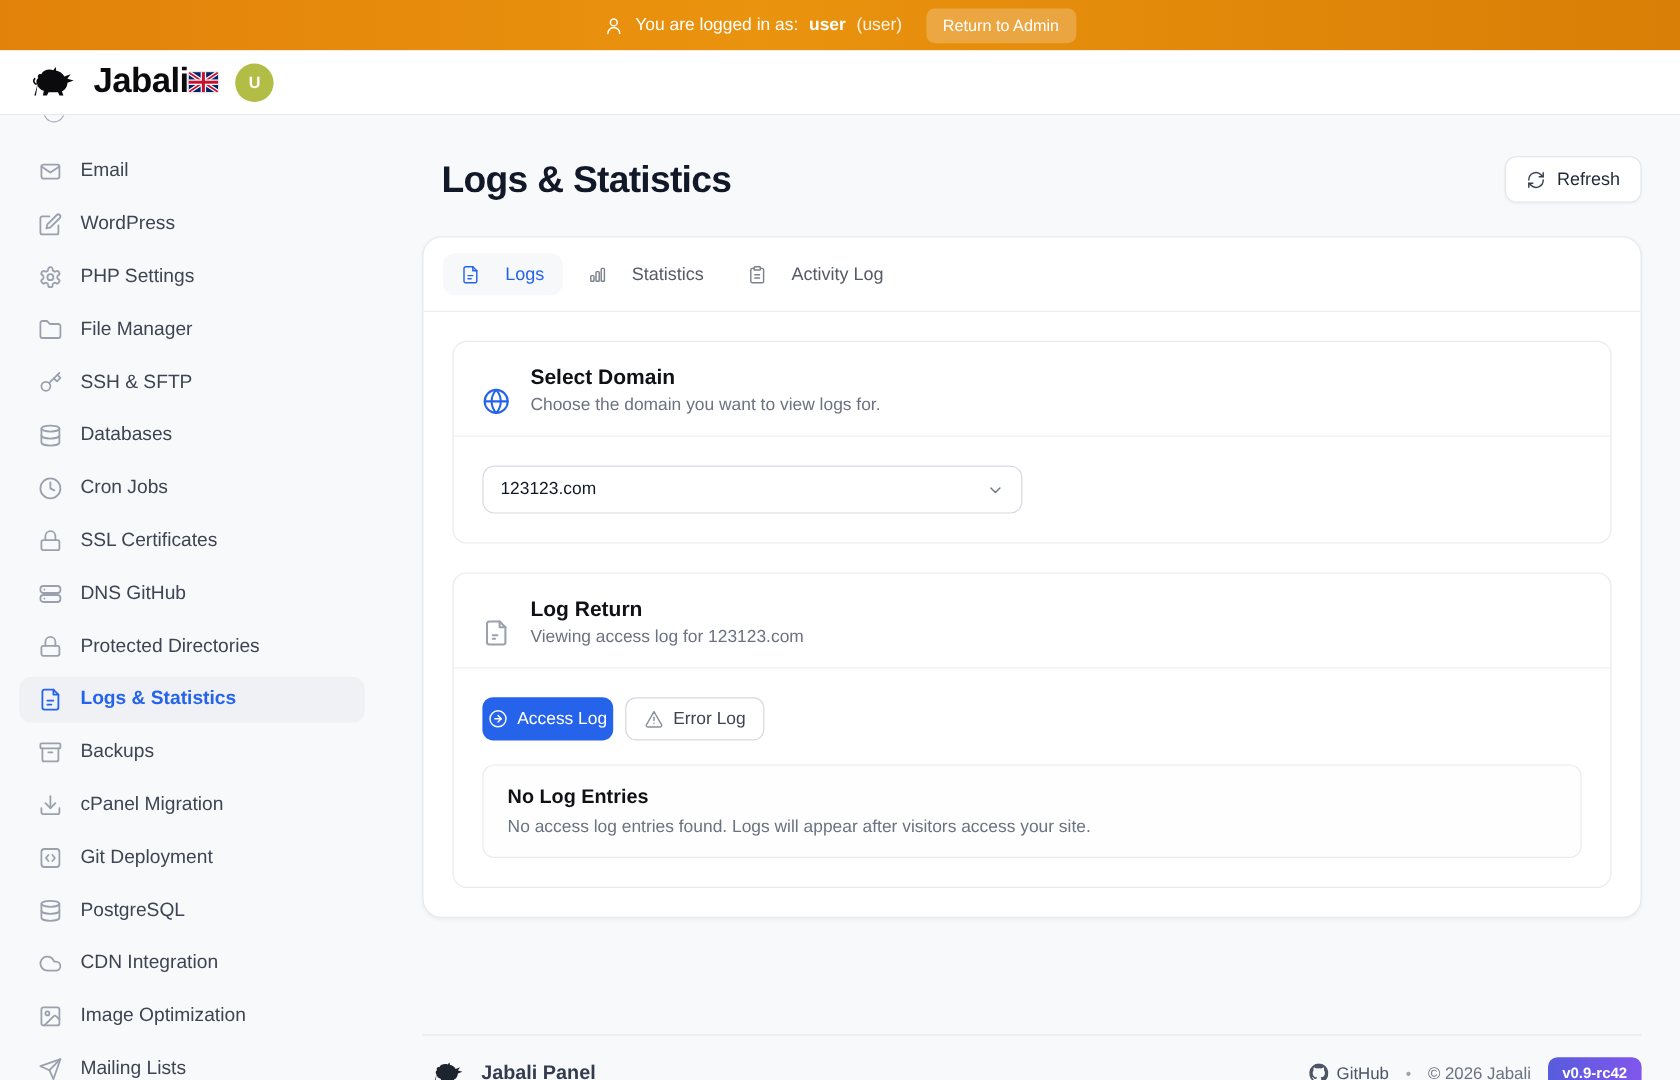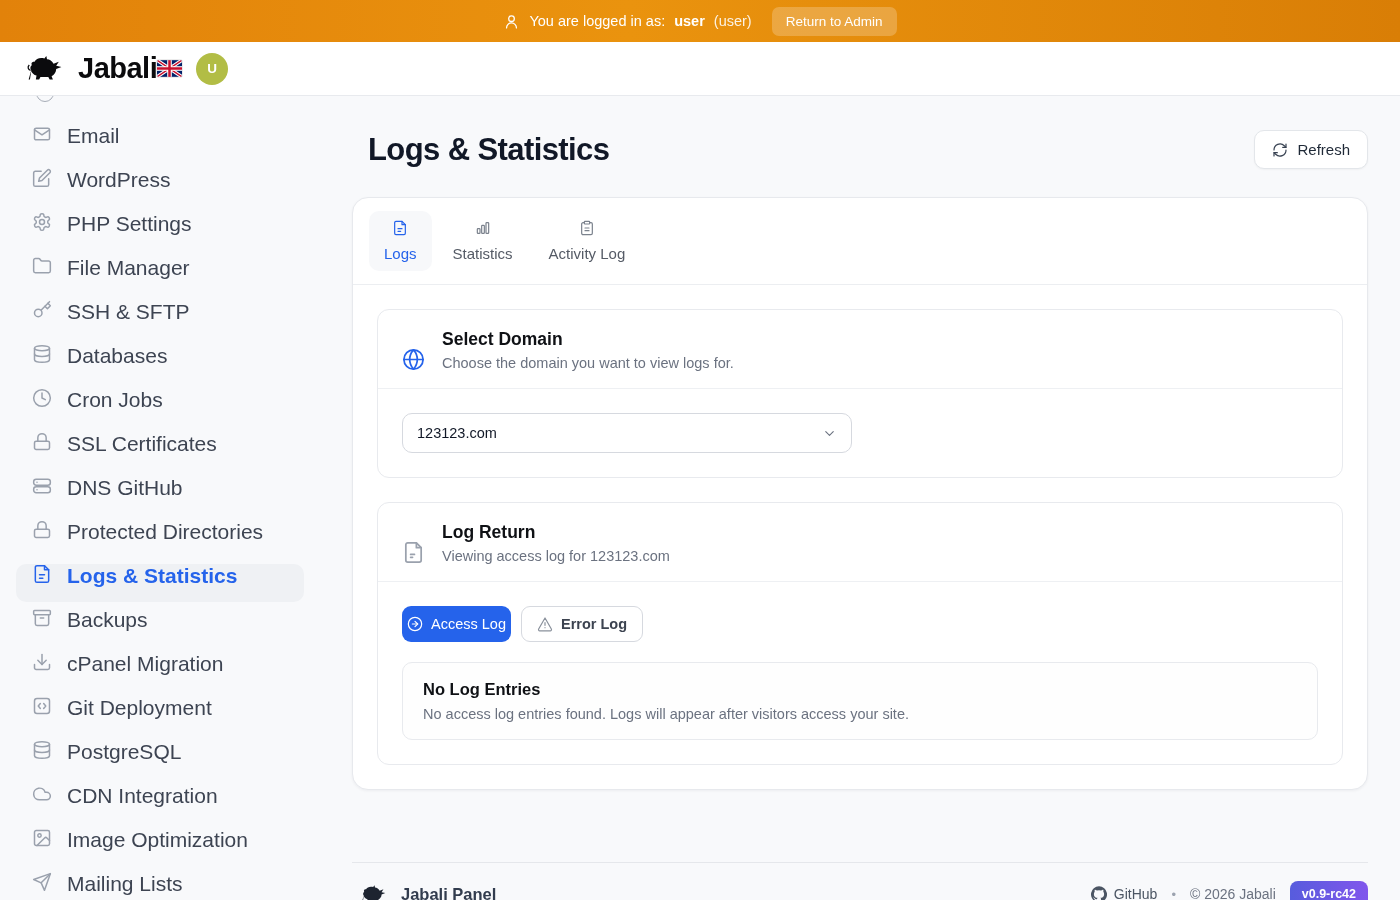--- a/index.html
+++ b/index.html
@@ -43,23 +43,23 @@
   }
 
   
   .shell { flex:1; display:flex; min-height:0; }
 
   
   .sidebar { width:320px; flex:0 0 320px; padding-top:0; overflow:hidden; }
   .clip-icon { height:8px; overflow:hidden; margin:0 0 20px 36px; width:20px; }
   .clip-icon .circ { width:18px; height:18px; border:1.8px solid #a7adb7; border-radius:50%; margin-top:-12px; }
   .side-item {
-    display:flex; align-items:flex-start; gap:15px; height:38px; padding:0 16px;
+    display:flex; align-items:center; gap:15px; height:38px; padding:0 16px;
     margin:0 16px 6px 16px; border-radius:10px; cursor:pointer;
-    color:#3d4452; font-size:21px; font-weight:500;
+    color:#3d4452; font-size:16px; font-weight:500;
   }
   .side-item .sicon { color:#9aa1ad; width:20px; height:20px; flex:0 0 20px; }
   .side-item.active { background:#eff1f4; color:#2563eb; font-weight:600; }
   .side-item.active .sicon { color:#2563eb; }
 
   
   .main { flex:1; display:flex; flex-direction:column; padding:0 32px; min-height:0; }
   .page-head { display:flex; align-items:center; justify-content:space-between; margin:34px 0 28px 0; }
   .page-title { font-size:31px; font-weight:800; letter-spacing:-.6px; margin-left:16px; }
   .refresh-btn {
@@ -68,22 +68,22 @@
     cursor:pointer; box-shadow:0 1px 2px rgba(0,0,0,.04); font-family:inherit;
   }
   .refresh-btn svg { color:#374151; }
 
   .big-card {
     background:#fff; border:1px solid #e7e9ed; border-radius:16px;
     box-shadow:0 1px 3px rgba(16,24,40,.05);
   }
   .tabs-row { display:flex; gap:6px; padding:13px 16px; border-bottom:1px solid #eceef1; }
   .tab {
-    display:flex; align-items:center; gap:9px; padding:9px 15px; border-radius:10px;
-    font-size:15px; font-weight:500; color:#555b66; cursor:pointer;flex-direction:column;
+    display:flex; align-items:center; gap:21px; padding:9px 15px; border-radius:10px;
+    font-size:15px; font-weight:500; color:#555b66; cursor:pointer;
   }
   .tab svg { color:#7b828d; }
   .tab.active { background:#f7f8fa; color:#2563eb; }
   .tab.active svg { color:#2563eb; }
 
   .card-body { padding:24px; display:flex; flex-direction:column; gap:24px; }
 
   .sub-card { border:1px solid #e8eaee; border-radius:12px; background:#fff; }
   .sub-head { display:flex; align-items:flex-end; gap:17px; padding:19px 24px 17px 24px; border-bottom:1px solid #eef0f3; }
   .sub-head .hicon { margin-top:3px; }
@@ -98,21 +98,21 @@
   }
   .select-box .chev { color:#6b7280; }
 
   .btn-row { display:flex; gap:10px; margin-bottom:20px; }
   .btn-primary {
     display:flex; align-items:center; gap:8px; background:#2563eb; color:#fff; border:none;
     border-radius:9px; padding:9px 5px; font-size:14.5px; font-weight:500; cursor:pointer; font-family:inherit;
   }
   .btn-secondary {
     display:flex; align-items:center; gap:8px; background:#fff; color:#3c4350;
-    border:1px solid #d6d9df; border-radius:9px; padding:9px 15px; font-size:14.5px; font-weight:700;
+    border:1px solid #d6d9df; border-radius:9px; padding:9px 15px; font-size:14.5px; font-weight:400;
     cursor:pointer; font-family:inherit;
   }
   .btn-secondary svg { color:#8a919c; }
 
   .empty-box { border:1px solid #e8eaee; border-radius:10px; padding:17px 20px; background:#fefefe; }
   .empty-title { font-size:16.5px; font-weight:700; color:#0f1115; margin-bottom:7px; }
   .empty-msg { font-size:14.5px; color:#6b7280; }
 
   
   .footer {

